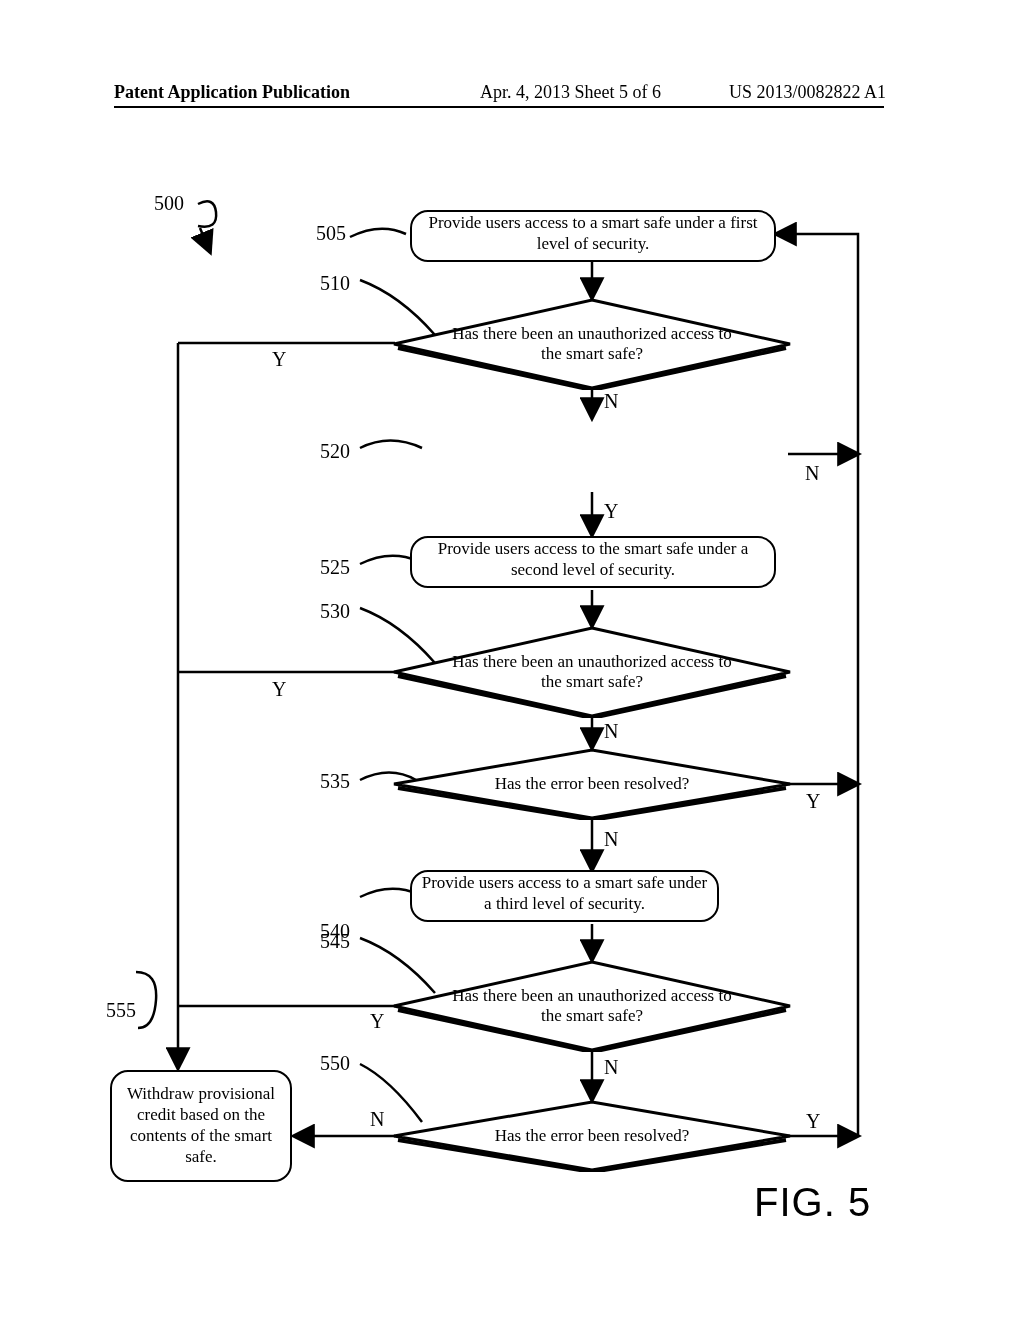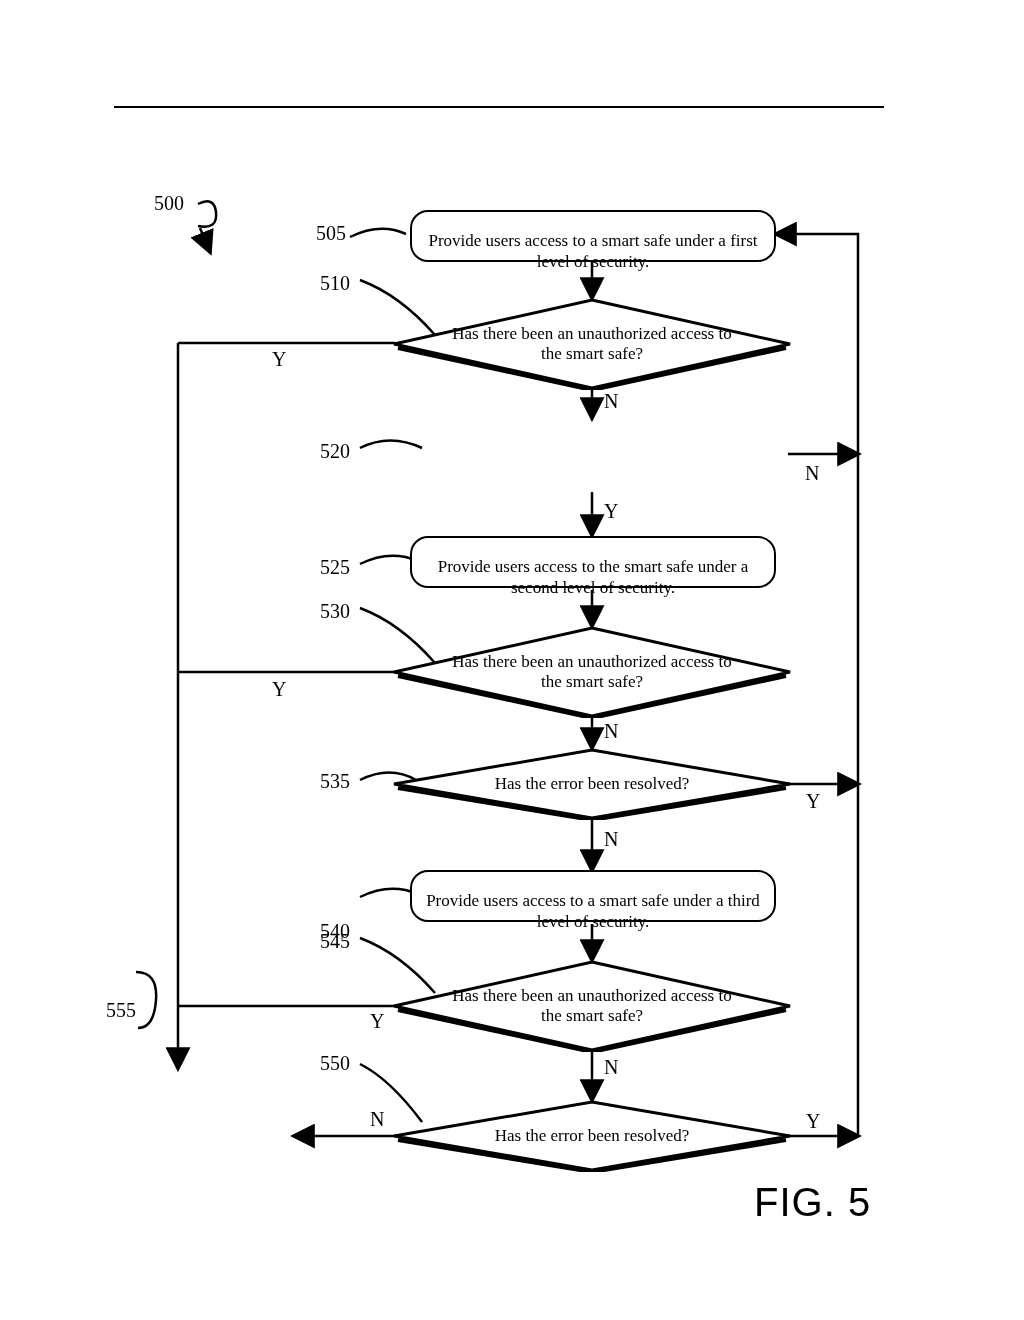--- a/index.html
+++ b/index.html
@@ -48,21 +48,21 @@
 
   .box {
     position: absolute;
     border: 2.5px solid #000;
     border-radius: 18px;
     background: #fff;
     text-align: center;
     font-size: 17px;
     line-height: 21px;
     box-sizing: border-box;
-    padding: 18px 6px 2px 6px;
+    padding: 0 6px 2px 6px;
   }
   .box::after {
     
     content: "";
     position: absolute;
     left: 4px;
     right: -1px;
     bottom: -3px;
     height: 7px;
     background: #000;
@@ -121,20 +121,25 @@
     width: 1024px;
     height: 1320px;
     pointer-events: none;
   }
 </style>
 </head>
 <body>
 
 <div class="page">
 
+  <div class="hdr">
+    <span class="hdr-left">Patent Application Publication</span>
+    <span class="hdr-mid">Apr. 4, 2013  Sheet 5 of 6</span>
+    <span class="hdr-right">US 2013/0082822 A1</span>
+  </div>
   <div class="hdr-rule"></div>
 
   <svg class="conn" viewBox="0 0 1024 1320">
     <defs>
       <marker id="arr" viewBox="0 0 12 12" refX="10" refY="6" markerWidth="10" markerHeight="10" orient="auto-start-reverse">
         <path d="M0,0 L12,6 L0,12 z" fill="#000"></path>
       </marker>
     </defs>
 
     <path d="M198,204 q16,-8 18,8 q2,18 -18,14" fill="none" stroke="#000" stroke-width="2.5"></path>
@@ -195,21 +200,22 @@
   <div class="ref-label" style="left:320px; top:556px;">525</div>
   <div class="ref-label" style="left:320px; top:600px;">530</div>
   <div class="ref-label" style="left:320px; top:770px;">535</div>
   <div class="ref-label" style="left:320px; top:920px;">540</div>
   <div class="ref-label" style="left:320px; top:930px;">545</div>
   <div class="ref-label" style="left:320px; top:1052px;">550</div>
   <div class="ref-label" style="left:106px; top:954px;margin-top:45px;">555</div>
 
   <div class="box" style="left:410px; top:210px; width:366px; height:52px;">Provide users access to a smart safe under a first level of security.</div>
   <div class="box" style="left:410px; top:536px; width:366px; height:52px;">Provide users access to the smart safe under a second level of security.</div>
-  <div class="box" style="left:410px; top:870px; width:366px; height:52px;">Provide users access to a smart safe under a third level of security.</div>
+  <div class="box" style="left:410px; top:870px; width:309px; height:52px;">Provide users access to a smart safe under a third level of security.</div>
+  <div class="box" style="left:110px; top:1070px; width:182px; height:112px; display:flex; align-items:center; justify-content:center;">Withdraw provisional credit based on the contents of the smart safe.</div>
 
   <div class="diamond-wrap" style="left:392px; top:298px; width:400px; height:92px;">
     <svg class="diamond-shape" viewBox="0 0 400 92" preserveAspectRatio="none">
         <polygon points="200,2 398,46 200,90 2,46" fill="#fff" stroke="#000" stroke-width="3"></polygon>
         <polyline points="6,50 200,92 394,50" fill="none" stroke="#000" stroke-width="4"></polyline>
       </svg>
     <div class="diamond-text">Has there been an unauthorized access to the smart safe?</div>
   </div>
 
 

